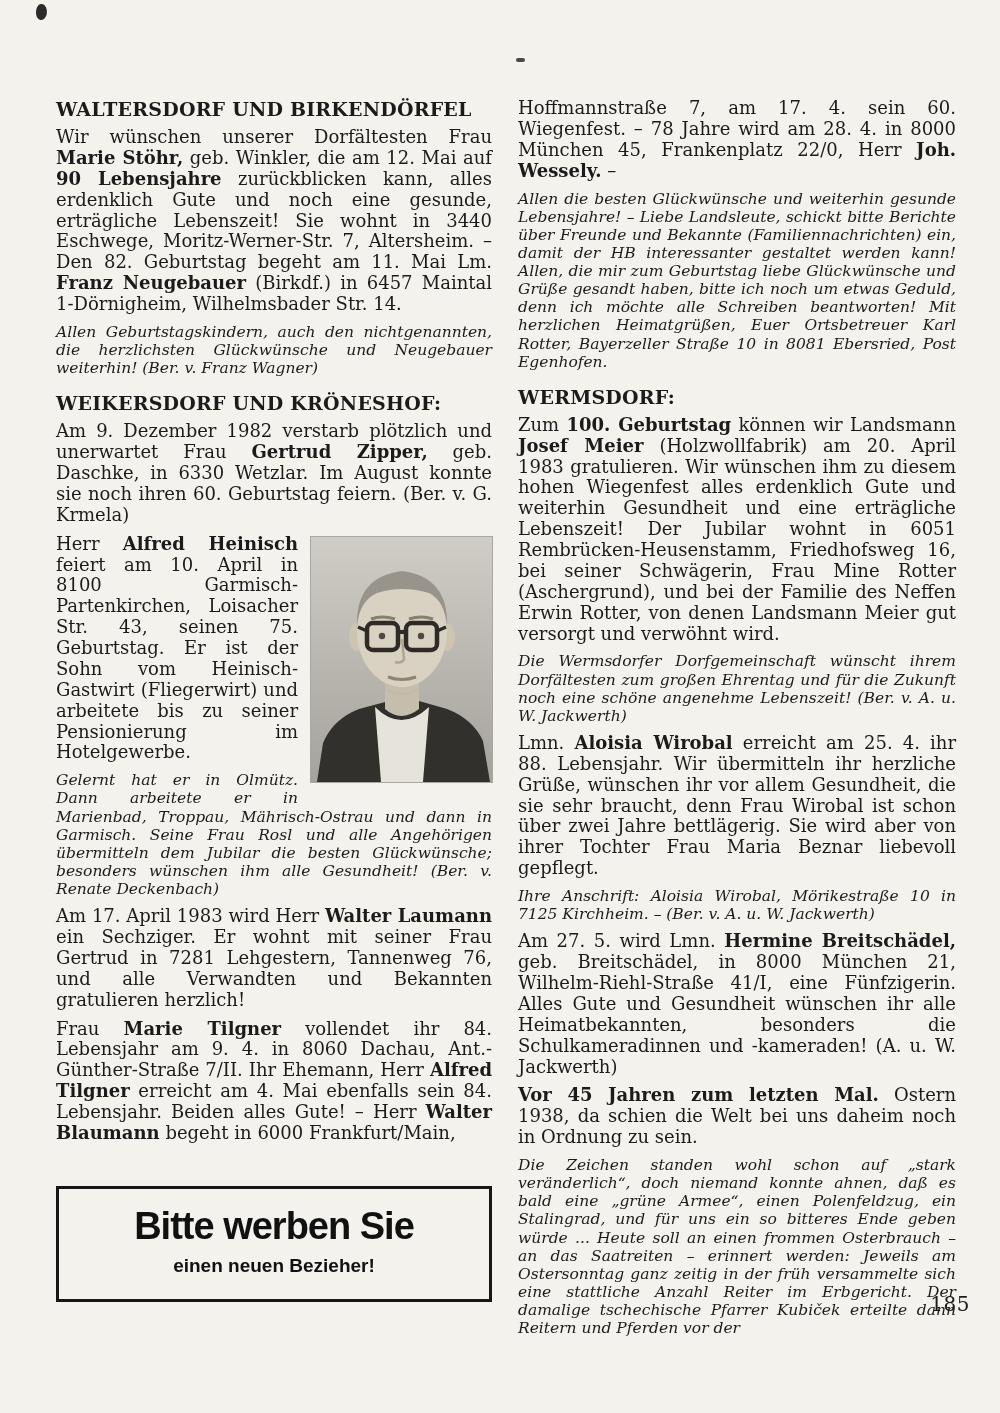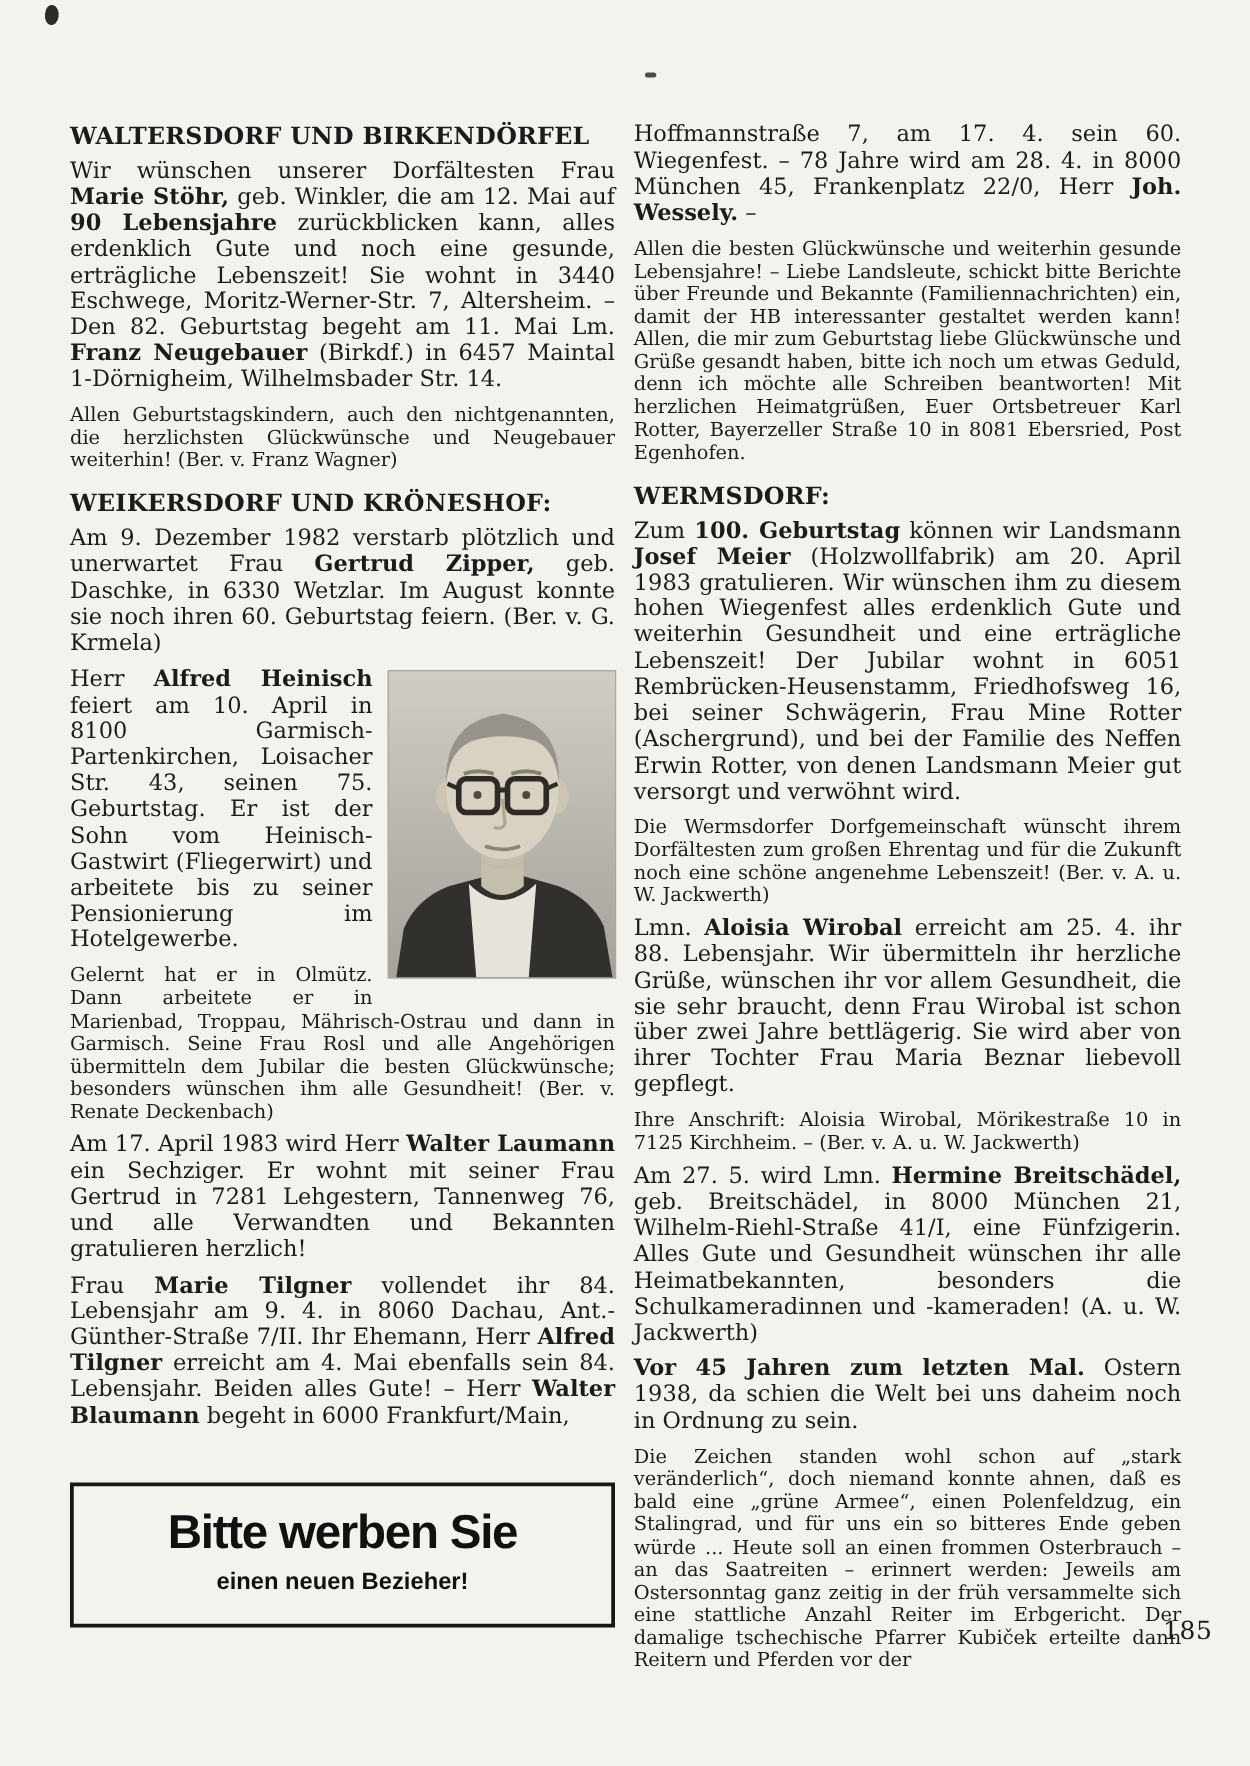--- a/index.html
+++ b/index.html
@@ -16,41 +16,42 @@
     color: var(--ink);
     font-family: "DejaVu Serif", "Liberation Serif", serif;
     overflow: hidden;
   }
   .ink-mark { position: absolute; background: #2b2b2b; }
   .ink-mark-1 { left: 36px; top: 4px; width: 11px; height: 16px; border-radius: 45% 60% 50% 55%; transform: rotate(8deg); }
   .ink-mark-2 { left: 516px; top: 58px; width: 9px; height: 4px; background: #4a4a4a; border-radius: 2px; }
 
   .col { position: absolute; top: 98px; }
   .col-left { left: 56px; width: 436px; }
-  .col-right { left: 507px; width: 438px; }
+  .col-right { left: 518px; width: 438px; }
 
   h2.sect {
     font-size: 19px;
     font-weight: bold;
     letter-spacing: 0.2px;
     margin: 0 0 7px;
   }
   h2.sect.mt { margin-top: 15px; }
 
   p.body {
     font-size: 18px;
     line-height: 1.16;
     text-align: justify;
     margin: 0 0 8px;
   }
   p.small {
     font-size: 15.5px;
     line-height: 1.17;
     text-align: justify;
     margin: 0 0 8px;
+    font-style: italic;
   }
   .b { font-weight: bold; }
 
   .photo-flow { margin: 0 0 2px; }
   .photo {
     float: right;
     width: 181px;
     height: 245px;
     margin: 3px 0 8px 13px;
     background: #b5b3ac;

